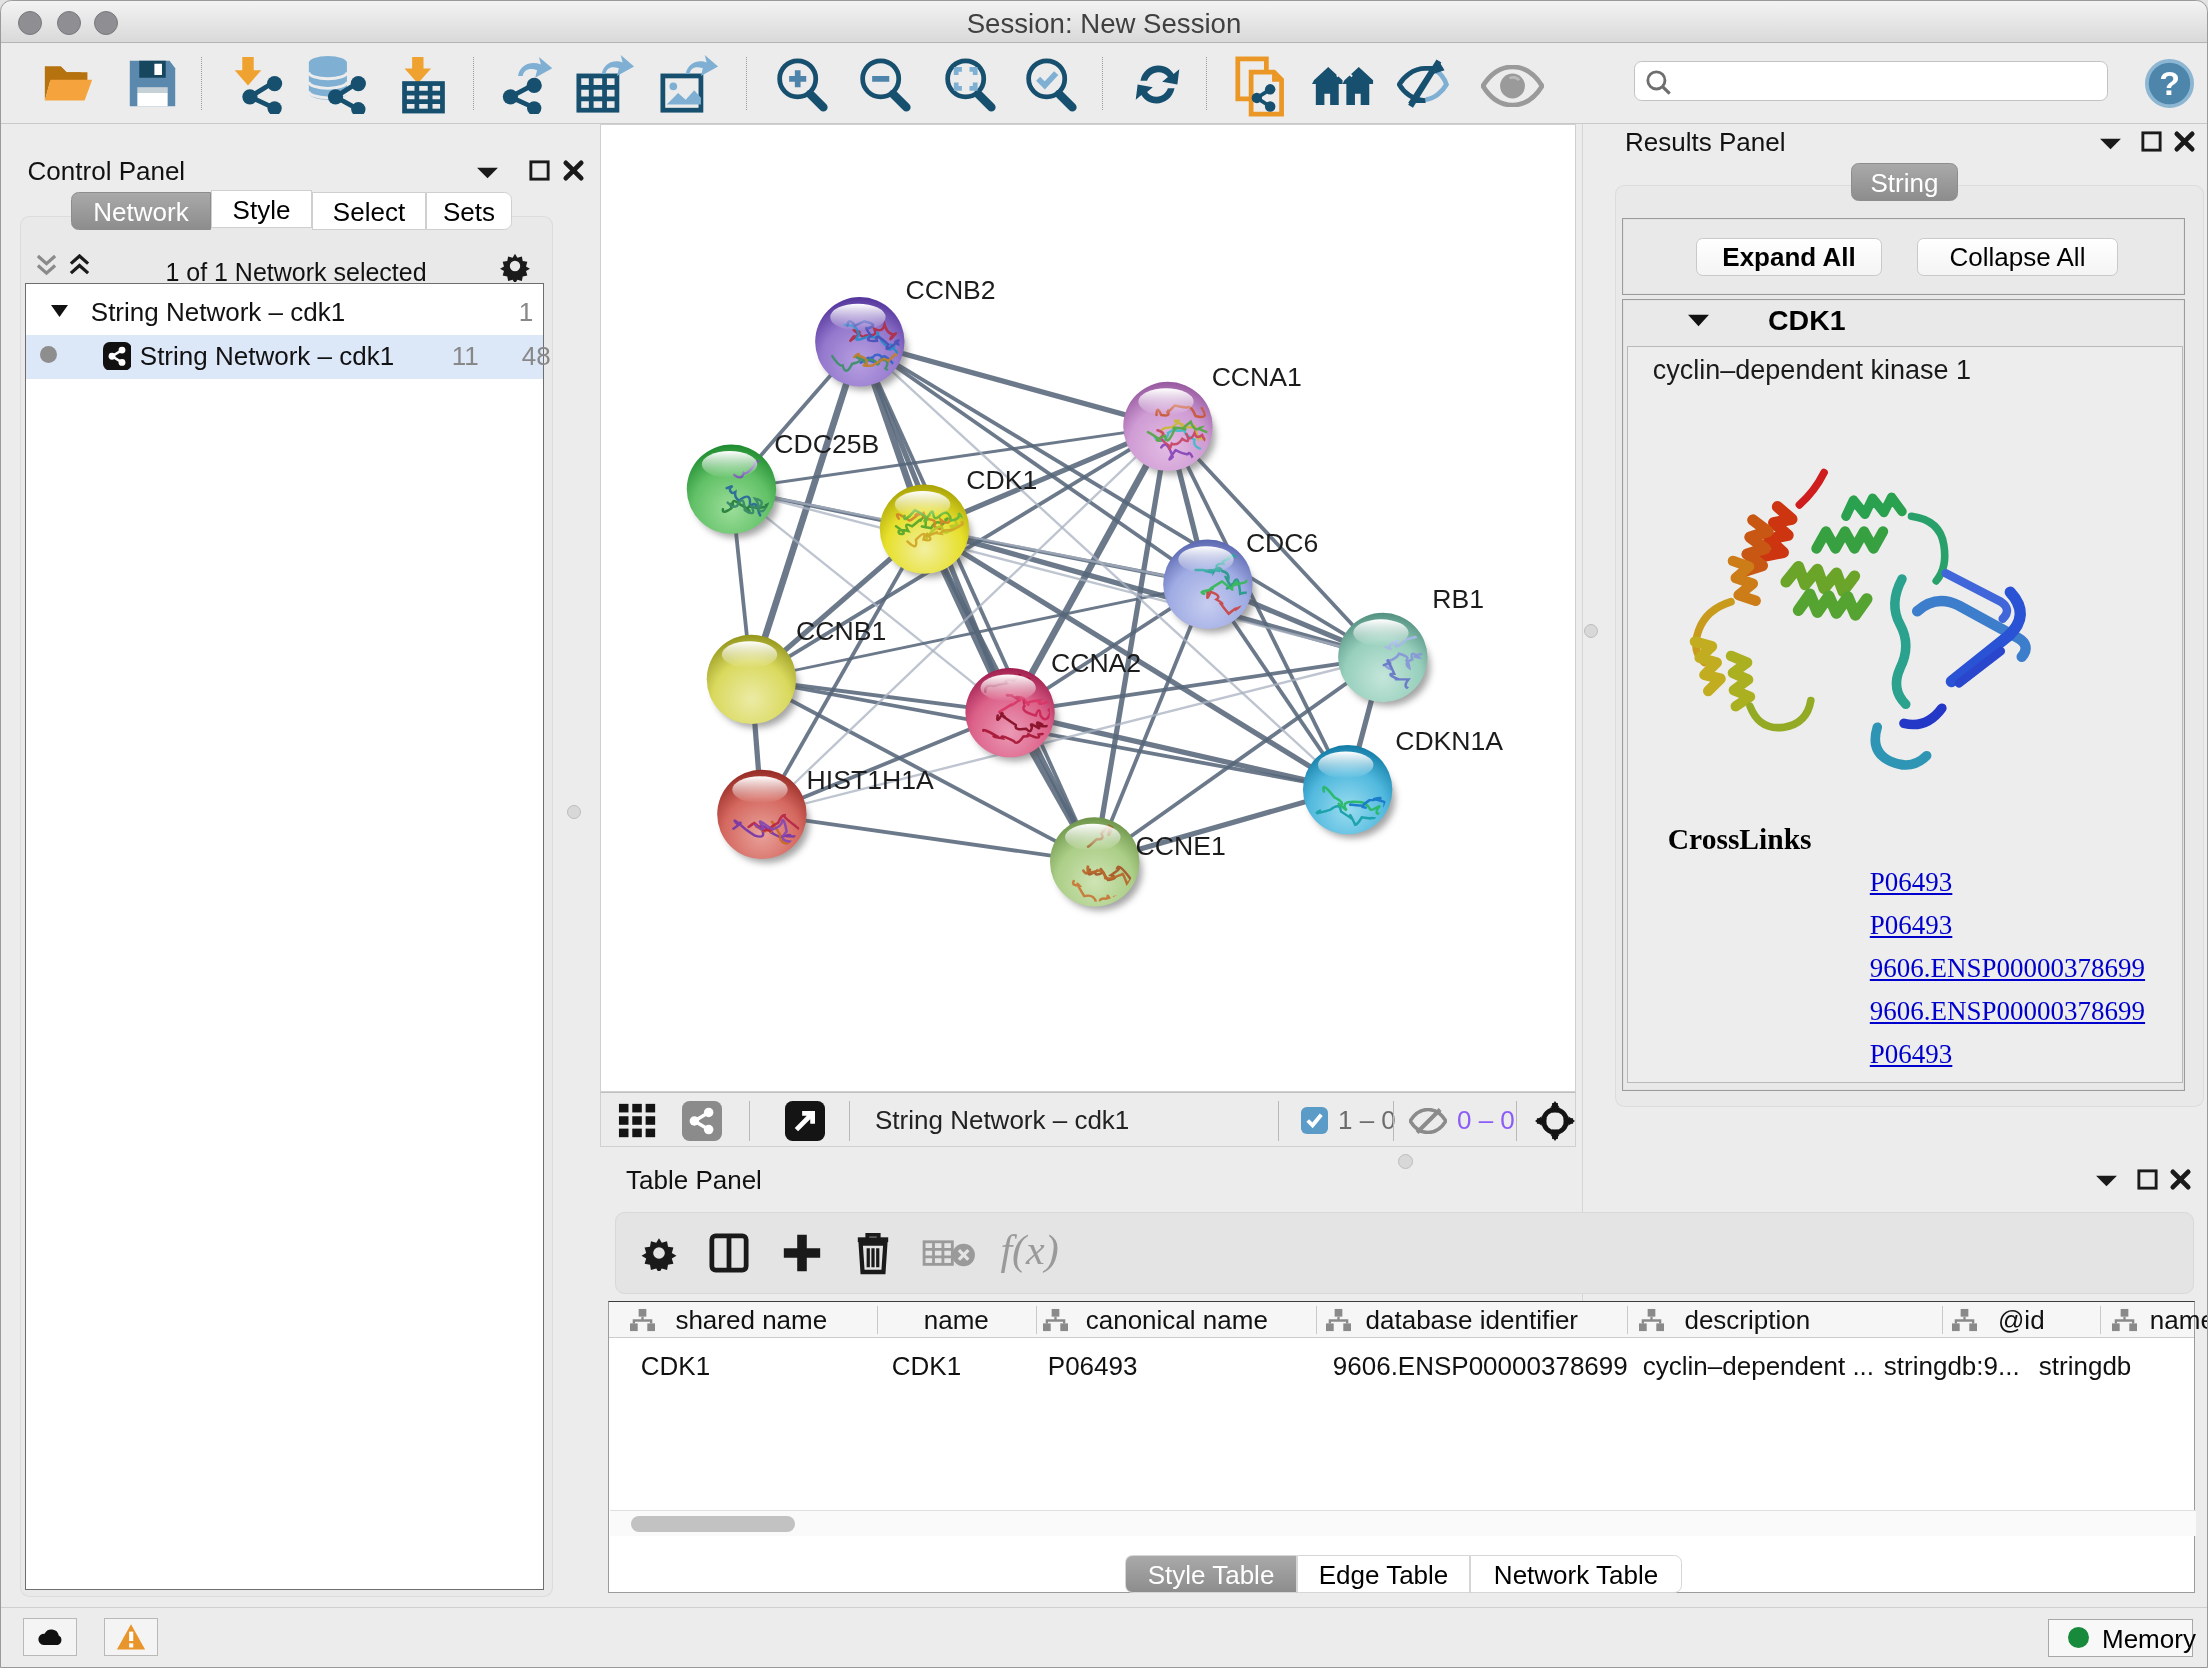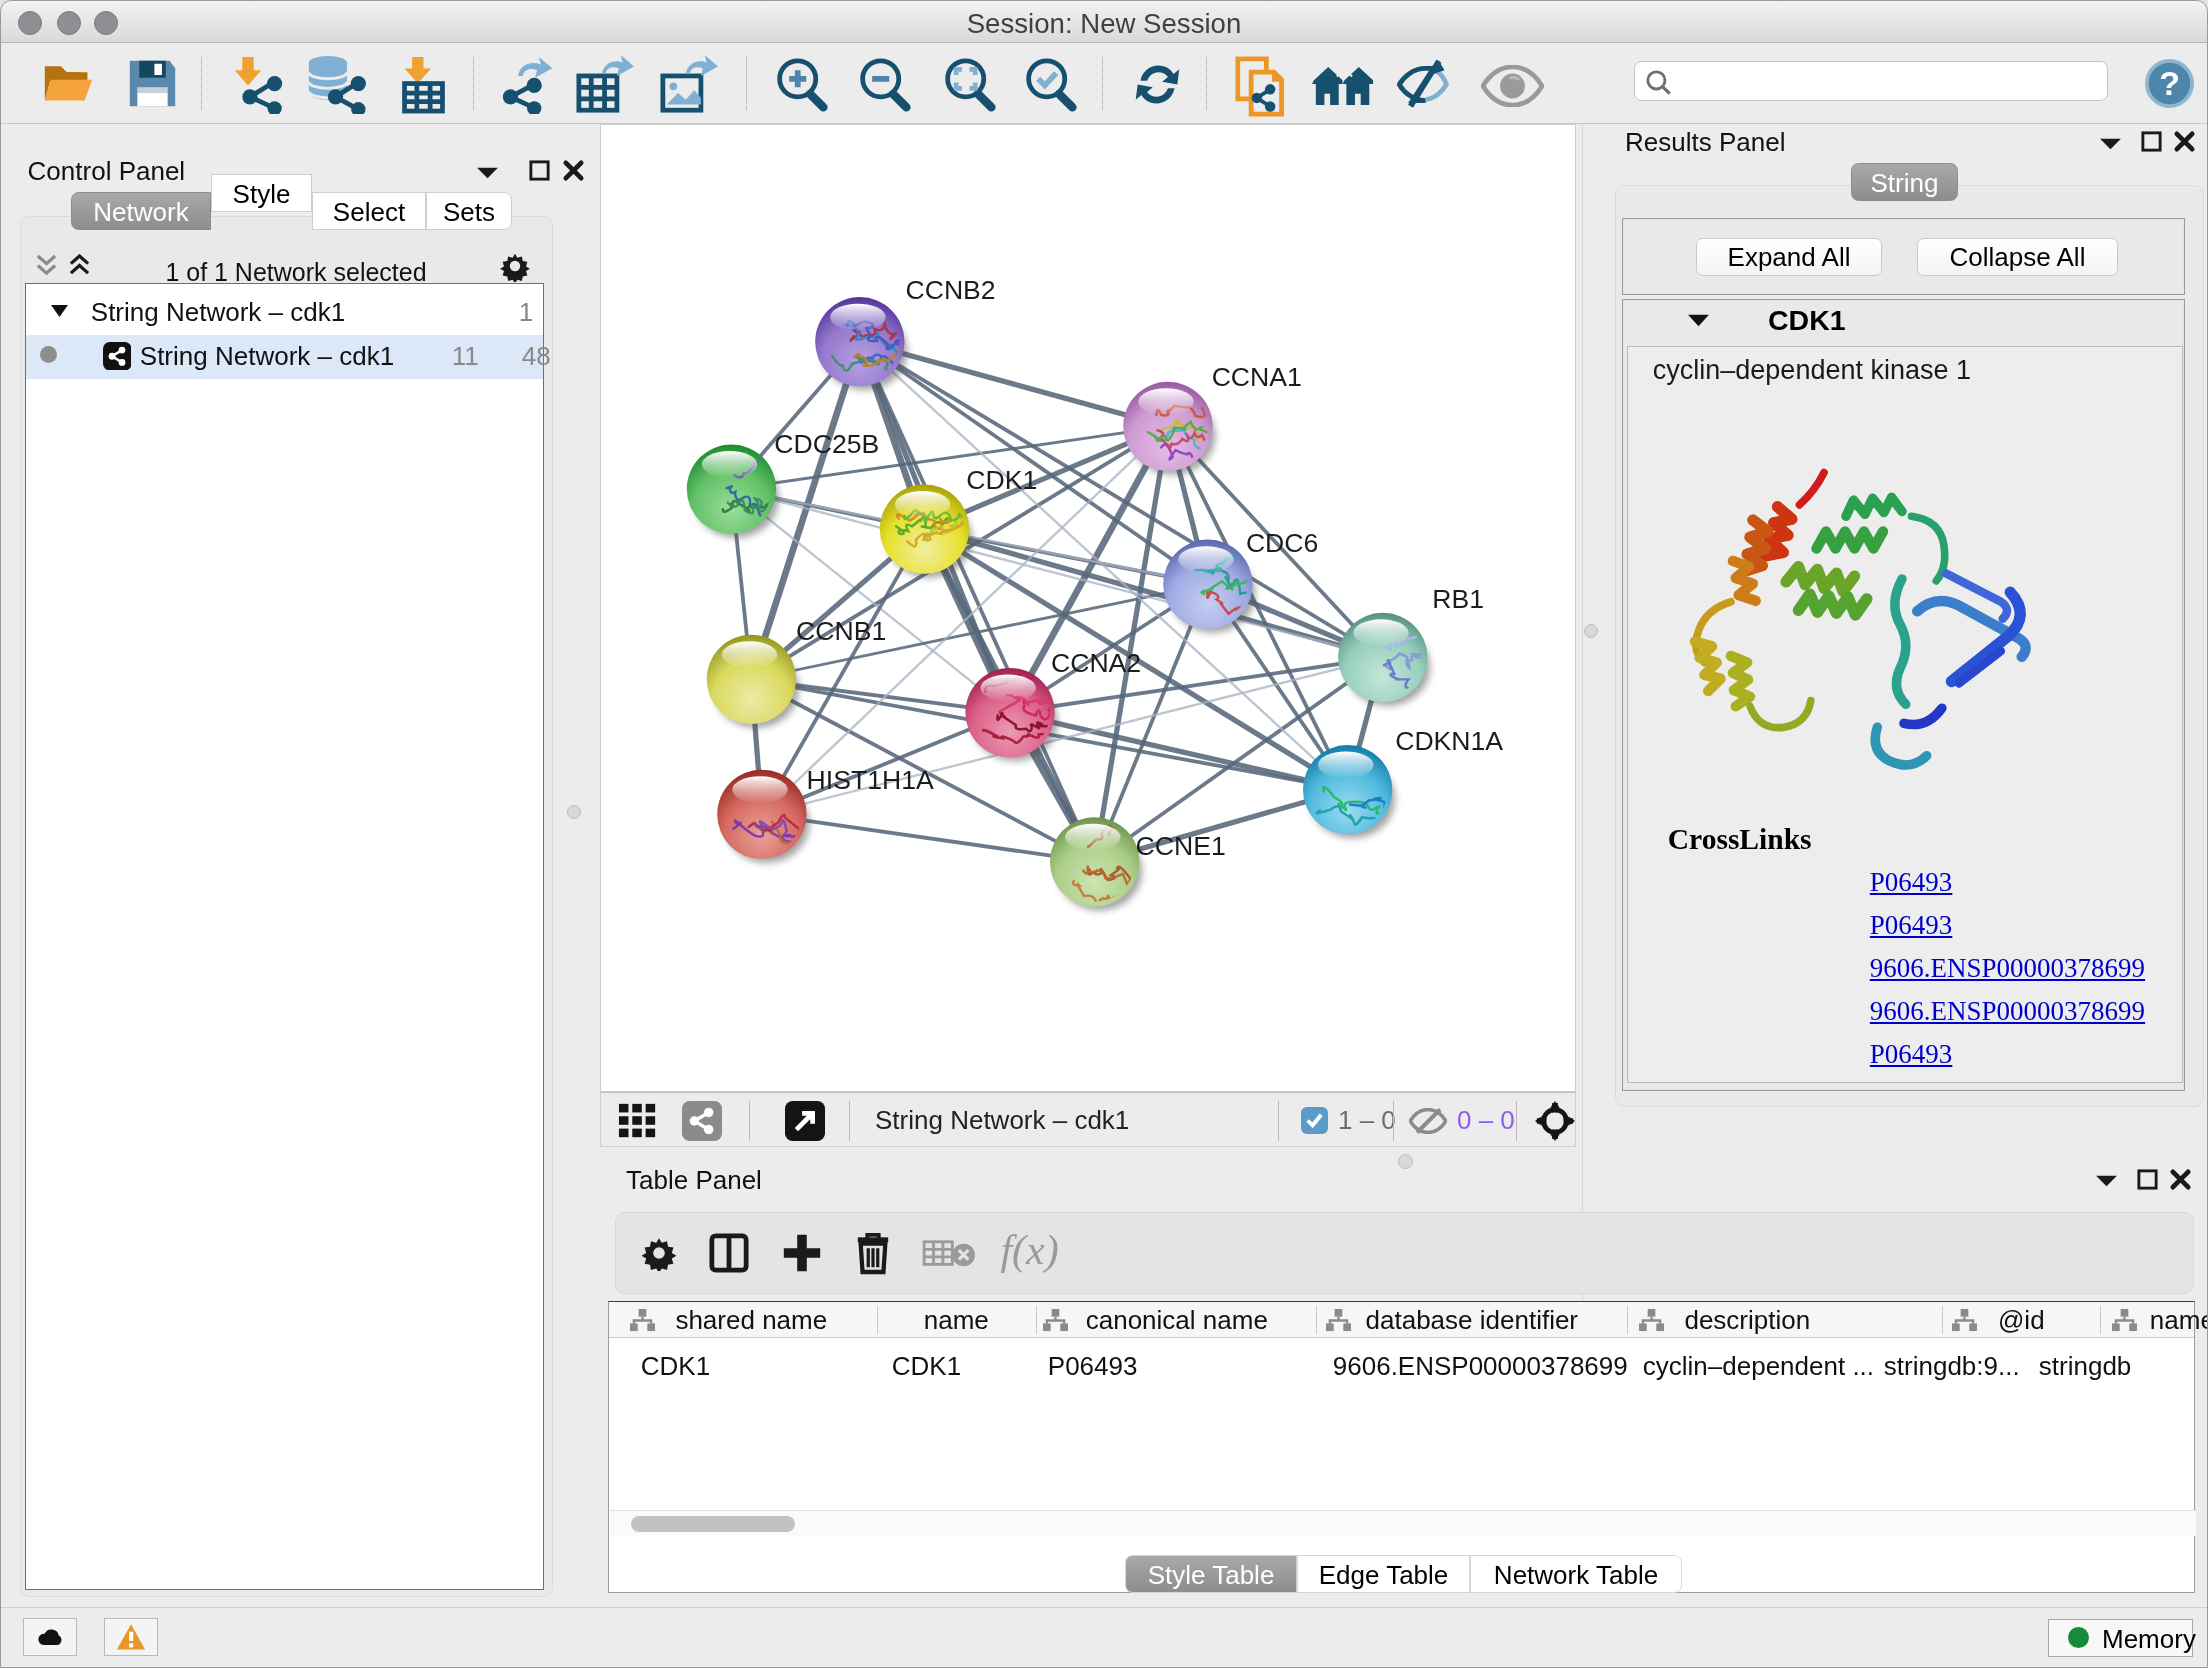--- a/index.html
+++ b/index.html
@@ -209,21 +209,21 @@
         <path d="M2 2 l9 8 9 -8 M2 12 l9 8 9 -8" stroke="#8a8a8a" stroke-width="3.4" fill="none"></path>
       </svg>
     <svg style="position:absolute; left:49px; top:101px;" width="21" height="23" viewBox="0 0 22 24">
         <path d="M2 10 l9 -8 9 8 M2 20 l9 -8 9 8" stroke="#1a1a1a" stroke-width="3.4" fill="none"></path>
       </svg>
     <svg style="position:absolute; left:479px; top:97px;" width="32" height="32" viewBox="0 0 34 34">
         <path fill="#1a1a1a" d="M17 4 l2.5 4.2 4.8 -1.4 0.9 4.9 4.9 0.9 -1.4 4.8 4.2 2.5 -4.2 2.5 1.4 4.8 -4.9 0.9 -0.9 4.9 -4.8 -1.4 -2.5 4.2 -2.5 -4.2 -4.8 1.4 -0.9 -4.9 -4.9 -0.9 1.4 -4.8 -4.2 -2.5 4.2 -2.5 -1.4 -4.8 4.9 -0.9 0.9 -4.9 4.8 1.4 Z"></path>
         <circle cx="17" cy="17" r="5.5" fill="#e9e9e9"></circle>
       </svg>
     <div class="tabbtn tabsel" style="left:51px; top:39px; width:140px; line-height:38px; border-radius:7.6px 0 0 7.6px;">Network</div>
-    <div class="tabbtn" style="left:191px; top:21px; width:101px; line-height:38px;">Style</div>
+    <div class="tabbtn" style="left:191px; top:37px; width:101px; line-height:38px;">Style</div>
     <div class="tabbtn" style="left:292px; top:39px; width:114px; line-height:38px;">Select</div>
     <div class="tabbtn" style="left:406px; top:39px; width:86px; line-height:38px; border-radius:0 7.6px 7.6px 0;">Sets</div>
     <div style="position:absolute; left:105px; top:105px; width:342px; font-size:25px; color:#111; text-align:center;">1 of 1 Network selected</div>
     <div id="netlist">
       <div class="lrow" style="top:9.5px;">
         <svg style="position:absolute; left:24px; top:9.5px;" width="19" height="16" viewBox="0 0 20 17">
             <path d="M1 2 h18 l-9 13 Z" fill="#111"></path>
           </svg>
         <span style="position:absolute; left:65px; top:3.8px;">String Network – cdk1</span>
         <span style="position:absolute; right:9.5px; top:3.8px; color:#888;">1</span>
@@ -567,21 +567,21 @@
       </svg>
     <svg style="position:absolute; left:557px; top:5.7px;" width="23" height="23" viewBox="0 0 24 24">
         <rect x="3" y="3" width="18" height="18" fill="none" stroke="#1a1a1a" stroke-width="3"></rect>
       </svg>
     <svg style="position:absolute; left:590px; top:5.7px;" width="23" height="23" viewBox="0 0 24 24">
         <path d="M4 4 L20 20 M20 4 L4 20" stroke="#1a1a1a" stroke-width="5" stroke-linecap="round"></path>
       </svg>
     <div id="rpanel-content"></div>
     <div class="tabbtn tabsel" style="left:268px; top:39px; width:107px; line-height:38px; border-radius:7.6px;">String</div>
     <div class="rbox" style="top:94px; height:77px;">
-      <div class="btn" style="left:73px; top:19px; width:186px; height:38px; line-height:36px;">Expand All</div>
+      <div class="btn" style="left:73px; top:19px; width:186px; height:38px; line-height:36px;font-weight:bold;">Expand All</div>
       <div class="btn" style="left:294px; top:19px; width:201px; height:38px; line-height:36px;">Collapse All</div>
     </div>
     <div class="rbox" style="top:175px; height:792px;">
       <svg style="position:absolute; left:63px; top:11.4px;" width="25" height="19" viewBox="0 0 26 20">
           <path d="M2 4 h22 l-11 12 Z" fill="#111"></path>
         </svg>
       <div style="position:absolute; left:145px; top:3.8px; font-size:28.5px; font-weight:bold; color:#000;">CDK1</div>
       <div style="position:absolute; left:3.8px; top:46px; width:556px; height:737px; background:#ededed; border:1px solid #b9b9b9;">
         <div style="position:absolute; left:25px; top:7.6px; font-size:27px; color:#1a1a1a;">cyclin–dependent kinase 1</div>
         <svg style="position:absolute; left:46px; top:112px;" width="361" height="314" viewBox="0 0 380 330" fill="none" stroke-linecap="round">

